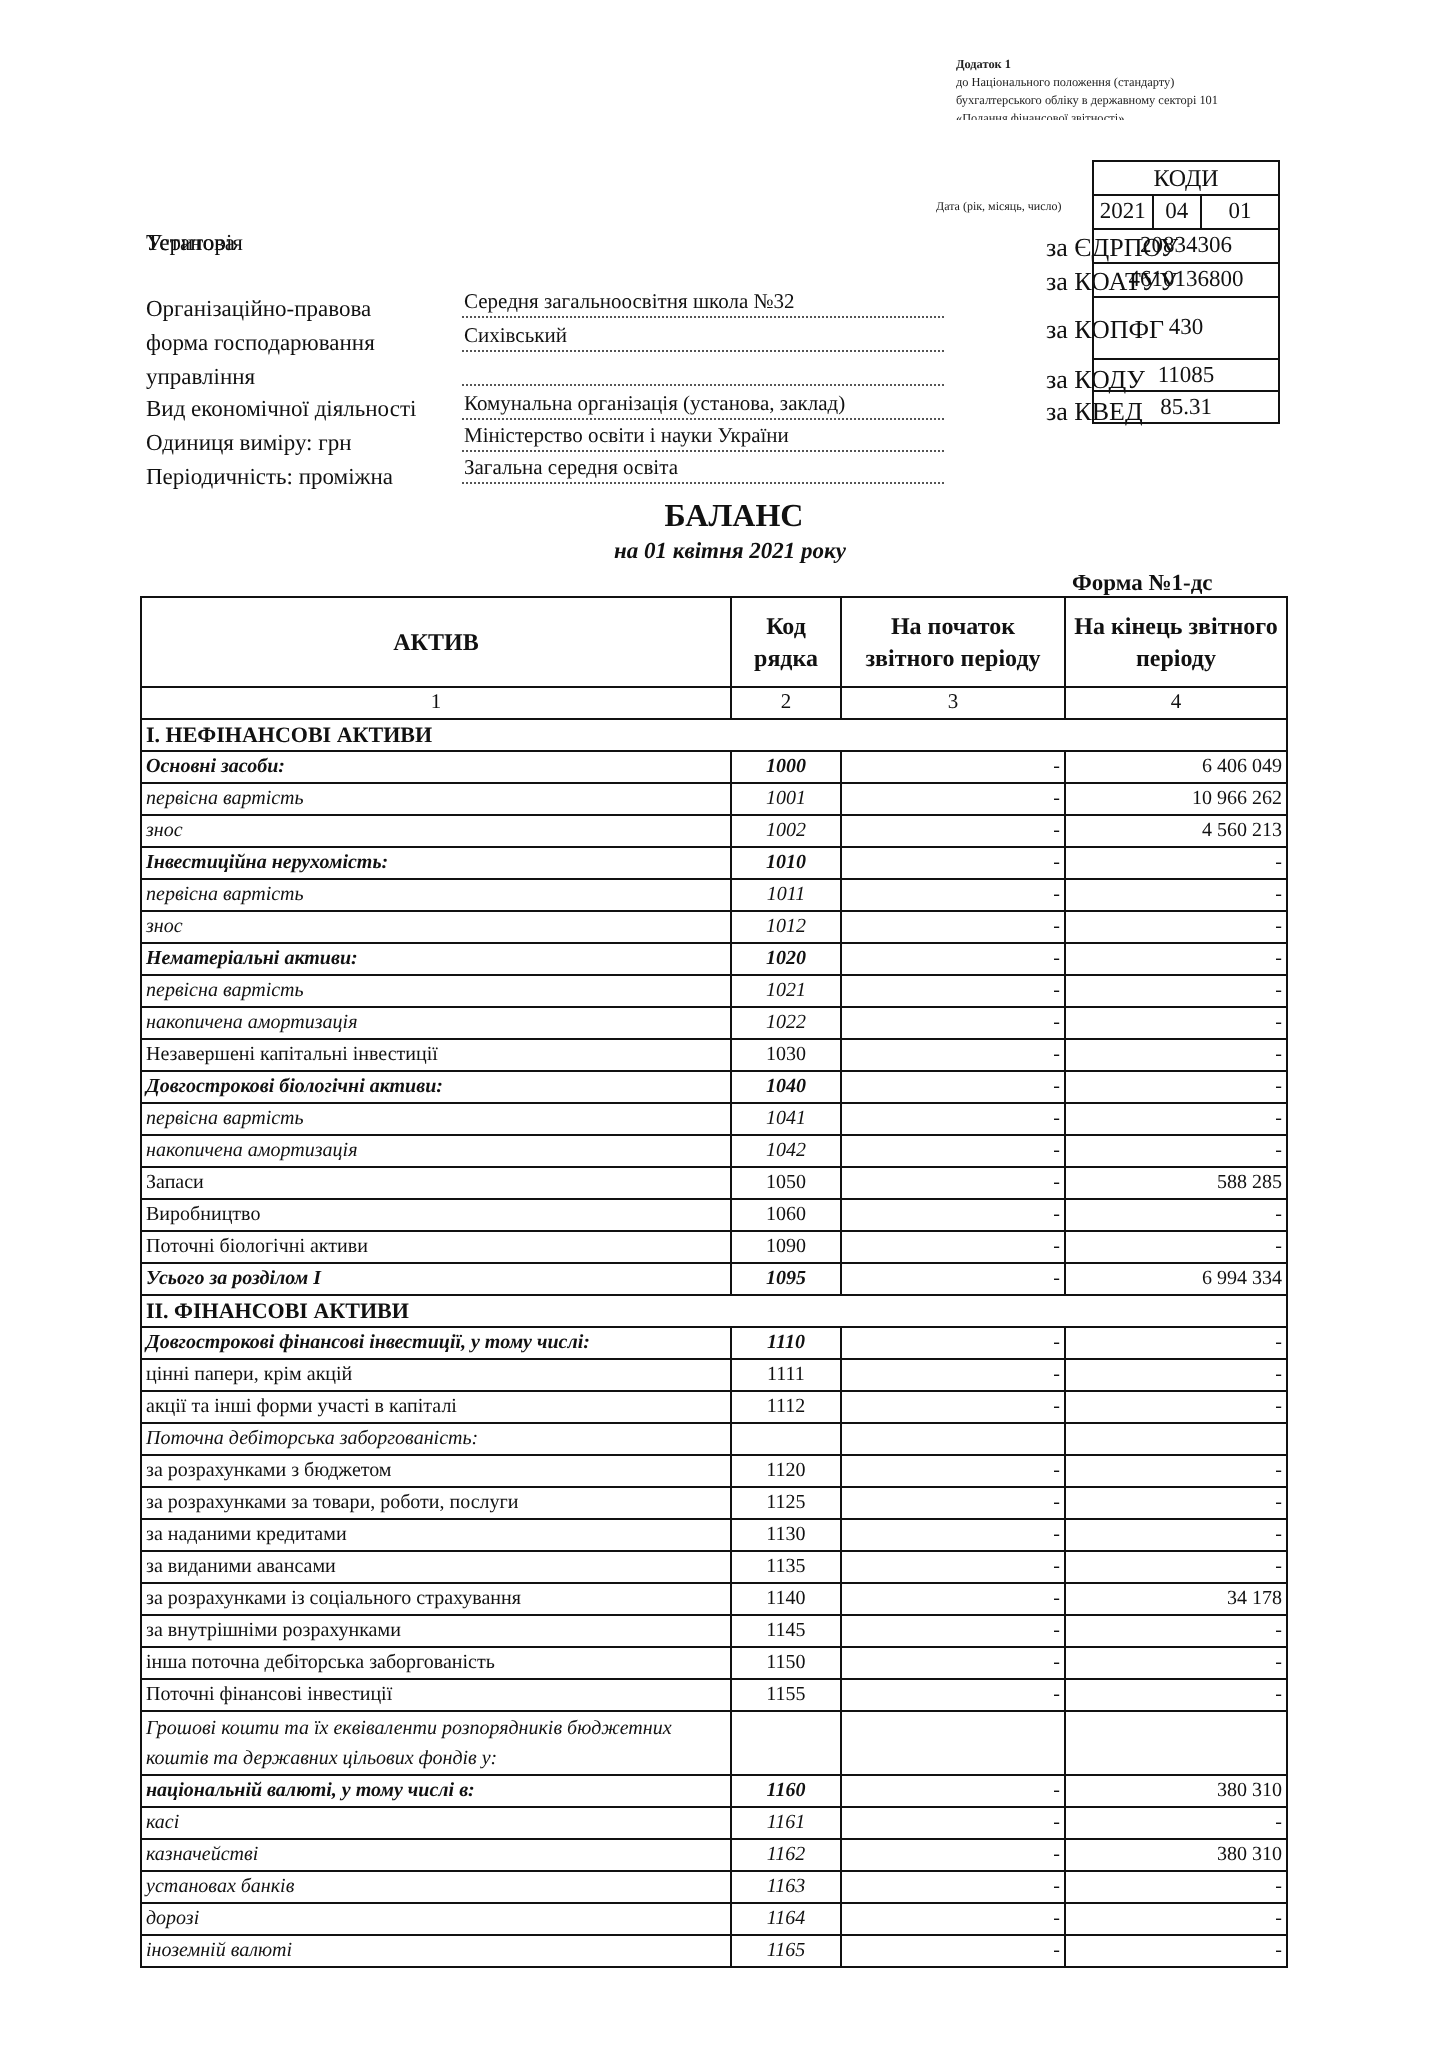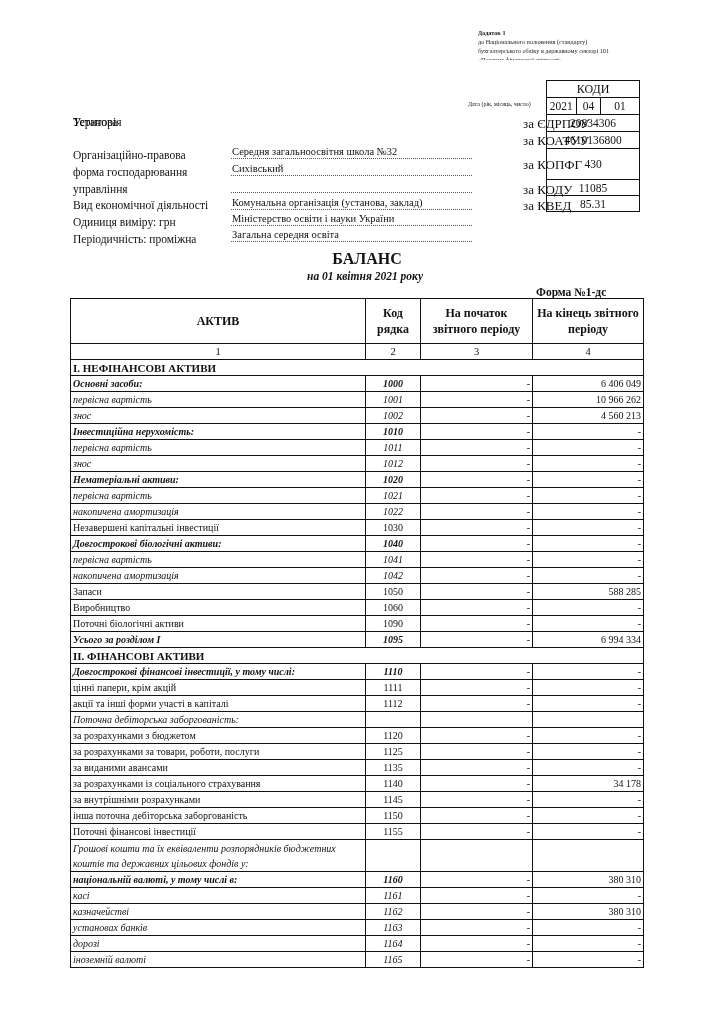--- a/index.html
+++ b/index.html
@@ -256,20 +256,26 @@
         <td class="c3">-</td>
         <td class="c4">-</td>
       </tr>
       <tr>
         <td class="c1 ">за розрахунками за товари, роботи, послуги</td>
         <td class="c2 ">1125</td>
         <td class="c3">-</td>
         <td class="c4">-</td>
       </tr>
       <tr>
+        <td class="c1 ">за наданими кредитами</td>
+        <td class="c2 ">1130</td>
+        <td class="c3">-</td>
+        <td class="c4">-</td>
+      </tr>
+      <tr>
         <td class="c1 ">за виданими авансами</td>
         <td class="c2 ">1135</td>
         <td class="c3">-</td>
         <td class="c4">-</td>
       </tr>
       <tr>
         <td class="c1 ">за розрахунками із соціального страхування</td>
         <td class="c2 ">1140</td>
         <td class="c3">-</td>
         <td class="c4">34 178</td>

